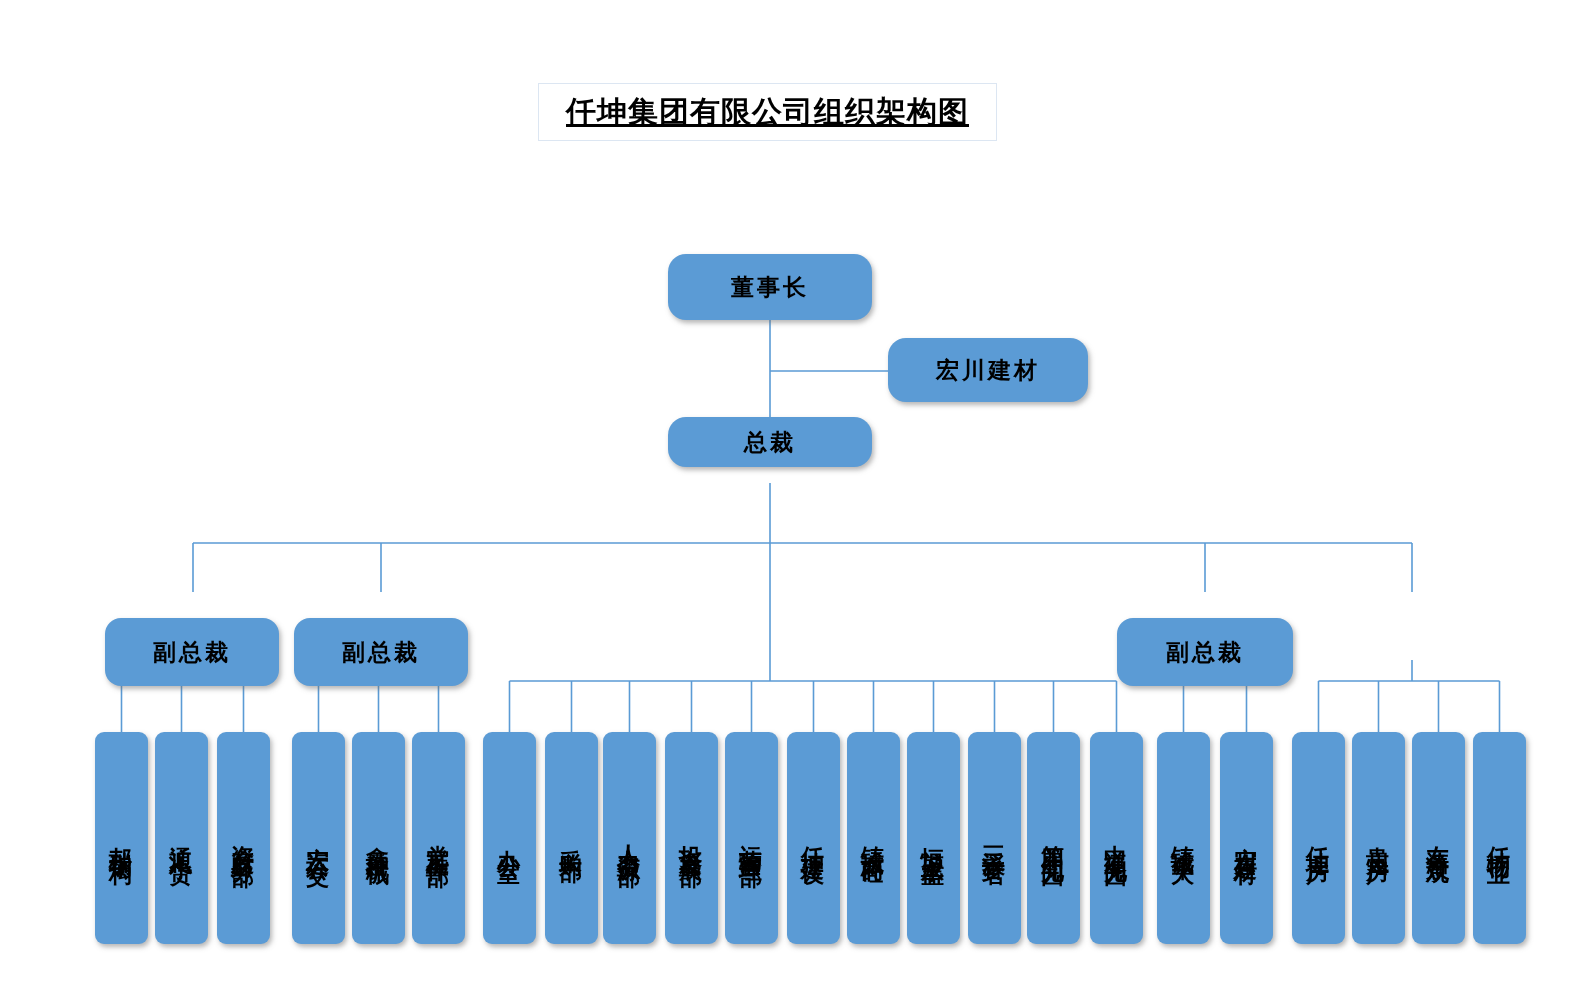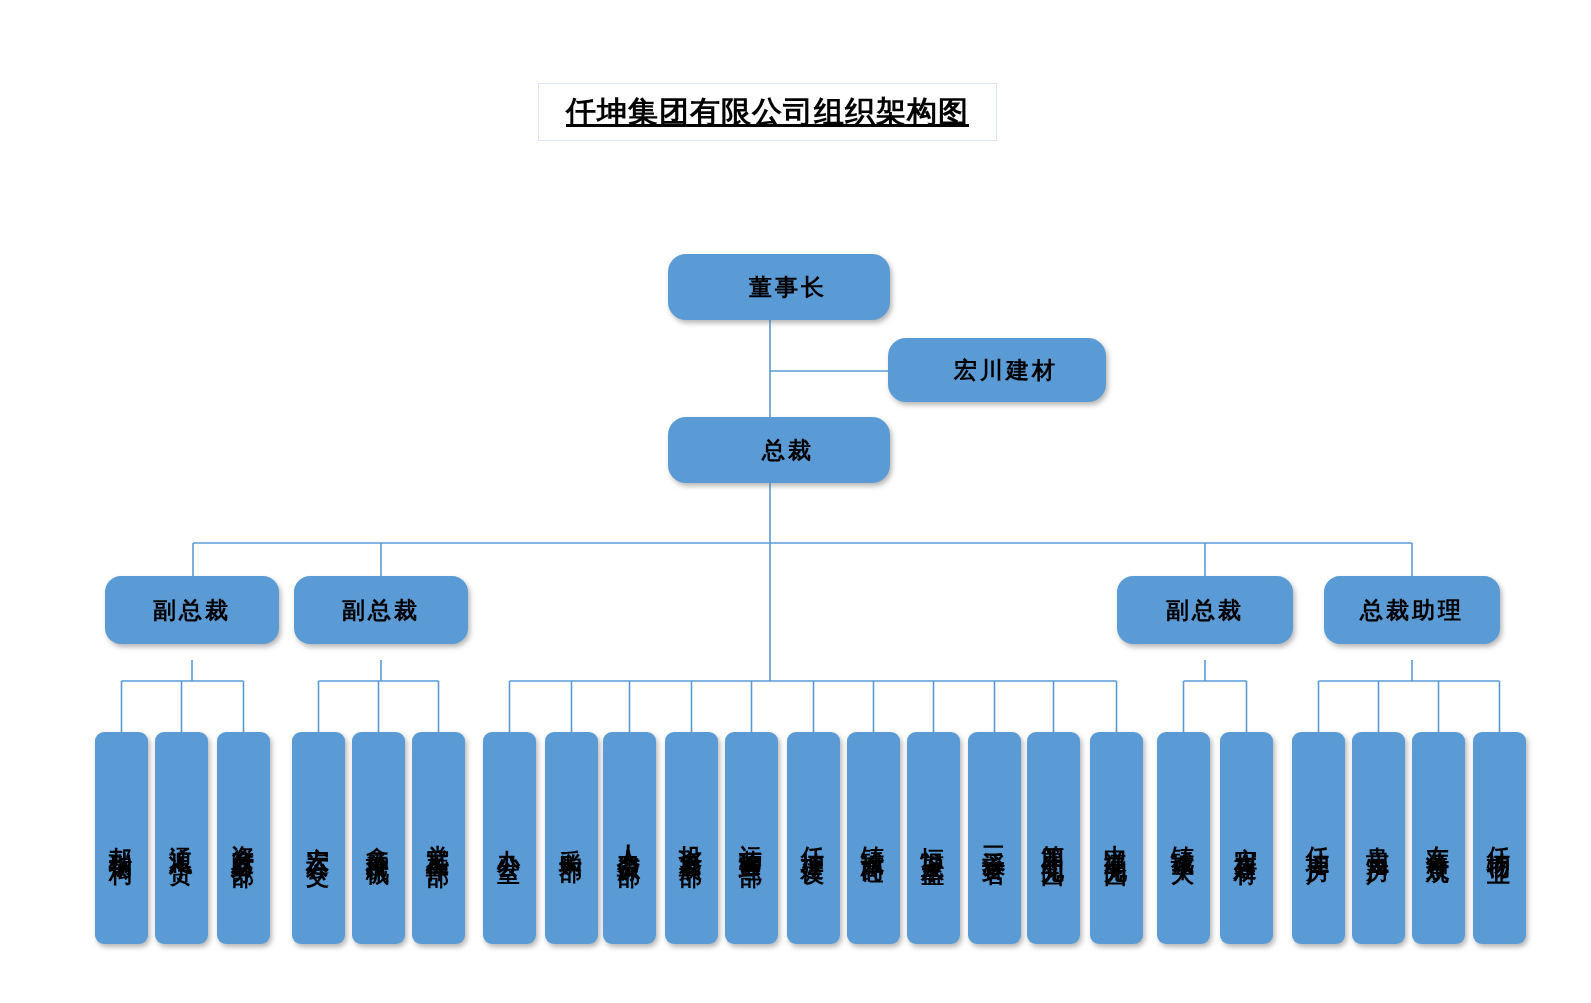--- a/index.html
+++ b/index.html
@@ -13,22 +13,22 @@
     border:1px solid var(--title-border,#dce6f2);background:#fff;
     display:flex;align-items:center;justify-content:center;
     font-size:30px;font-weight:bold;letter-spacing:1px;text-decoration:underline;
   }
   .node{
     position:absolute;background:var(--fill,#5b9bd5);
     display:flex;align-items:center;justify-content:center;
     box-shadow:2px 3px 5px rgba(110,110,110,0.5);
     font-weight:600;color:#000;
   }
-  .l1{border-radius:18px;font-size:23px;letter-spacing:3px;padding-left:18px;}
-  .l2{top:576px;height:68px;border-radius:16px;font-size:23px;letter-spacing:3px;}
+  .l1{border-radius:18px;font-size:23px;letter-spacing:3px;}
+  .l2{top:618px;height:68px;border-radius:16px;font-size:23px;letter-spacing:3px;}
   .leaf{
     top:732px;width:53px;height:212px;border-radius:9px;
     writing-mode:vertical-rl;text-orientation:upright;
     font-size:23px;letter-spacing:5px;white-space:nowrap;
   }
 </style>
 </head>
 <body>
 
 <div class="canvas">
@@ -51,26 +51,25 @@
       M1205 660 V681  M1183.5 681 H1246.5
       M1183.5 681 V732  M1246.5 681 V732
       M1412 660 V681  M1318.5 681 H1499.5
       M1318.5 681 V732  M1378.5 681 V732  M1438.5 681 V732  M1499.5 681 V732"></path>
   </svg>
 
   <div class="title-box">仟坤集团有限公司组织架构图</div>
 
   <div class="node l1" style="left:668px;top:254px;width:204px;height:66px">董事长</div>
   <div class="node l1" style="left:888px;top:338px;width:200px;height:64px">宏川建材</div>
-  <div class="node l1" style="left:668px;top:417px;width:204px;height:66px">总裁</div>
+  <div class="node l1" style="left:668px;top:417px;width:204px;height:50px">总裁</div>
 
   <div class="node l2" style="left:105px;width:174px">副总裁</div>
   <div class="node l2" style="left:294px;width:174px">副总裁</div>
   <div class="node l2" style="left:1117px;width:176px">副总裁</div>
-  <div class="node l2" style="left:1324px;width:176px">总裁助理</div>
 
   <div class="node leaf" style="left:95px">邦瑞钢构</div>
   <div class="node leaf" style="left:155px">通汇小贷</div>
   <div class="node leaf" style="left:217px">资产财务部</div>
 
   <div class="node leaf" style="left:292px">宏运公交</div>
   <div class="node leaf" style="left:352px">鑫坤机械</div>
   <div class="node leaf" style="left:412px">党群工作部</div>
 
   <div class="node leaf" style="left:483px">办公室</div>

